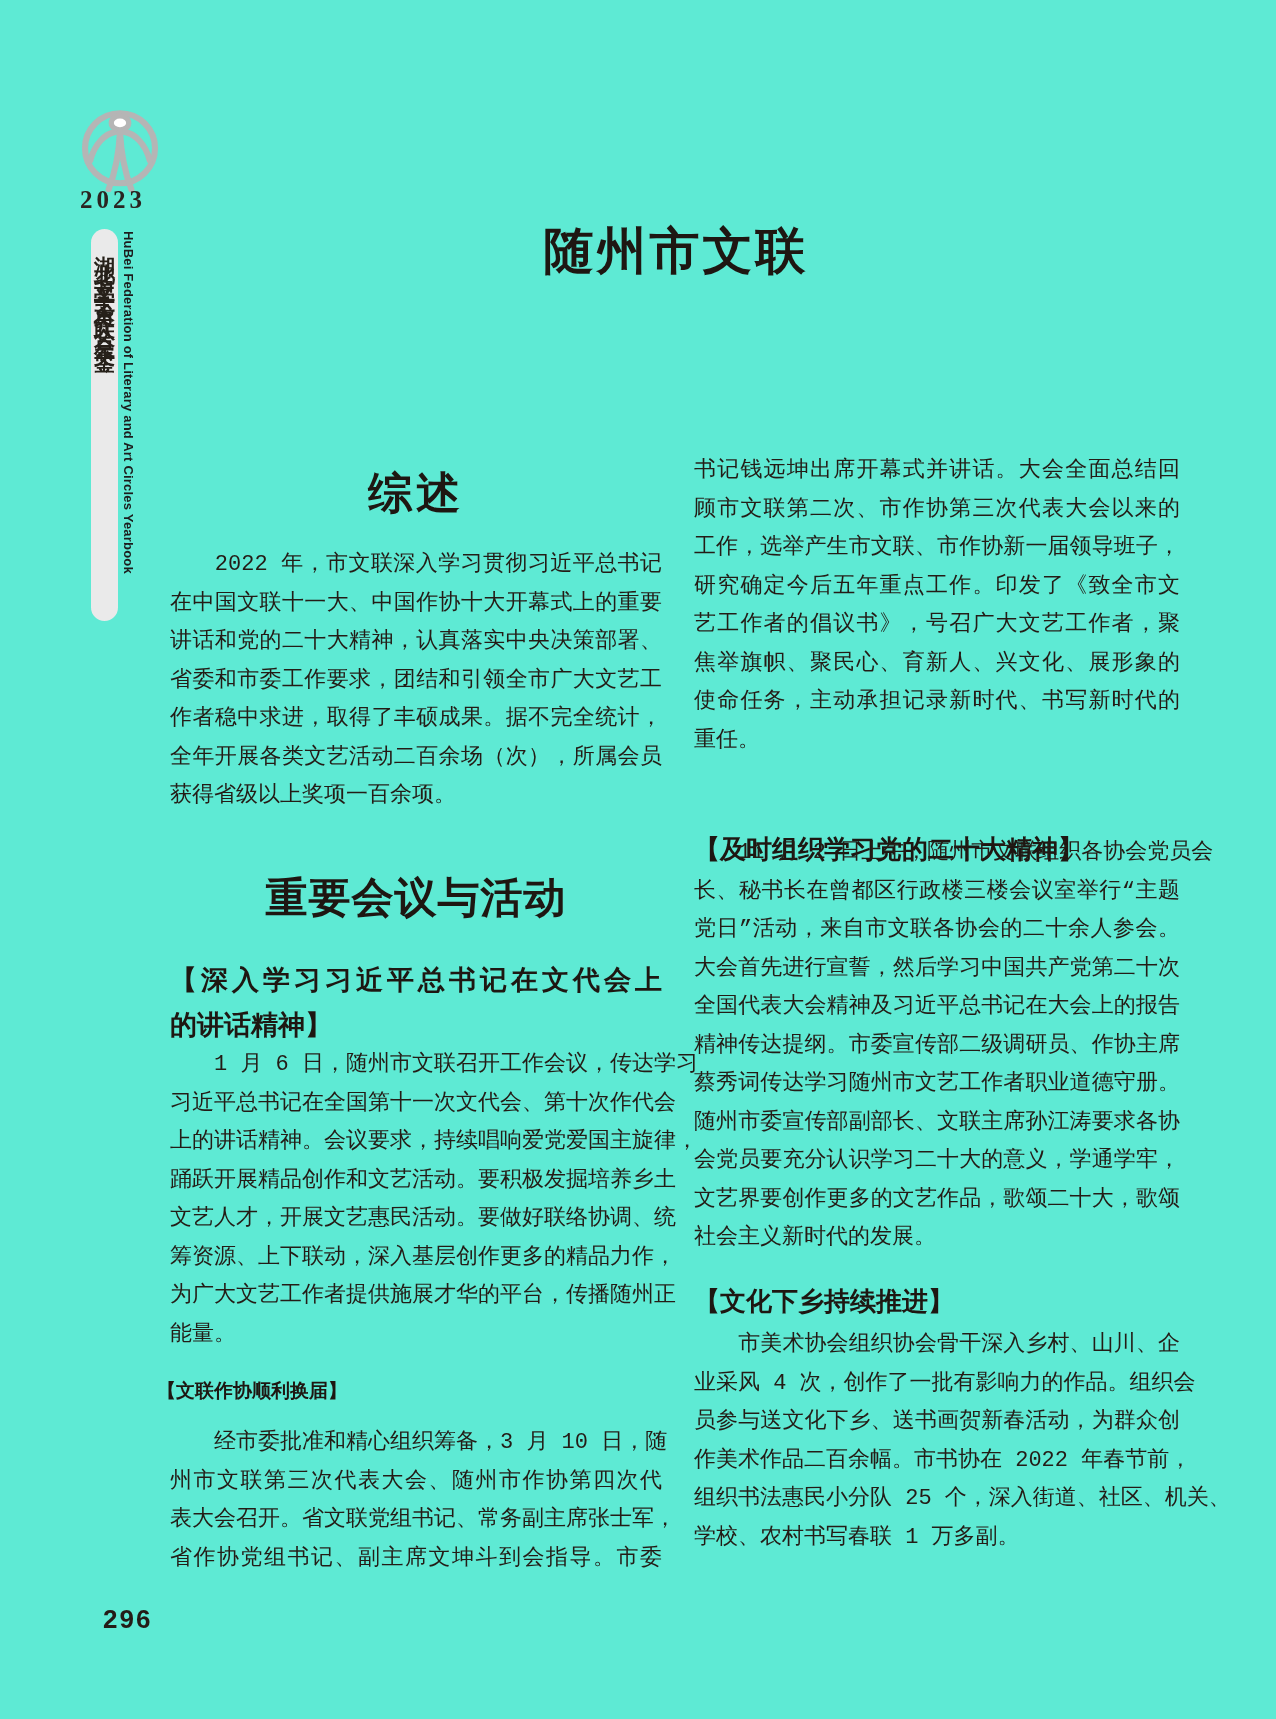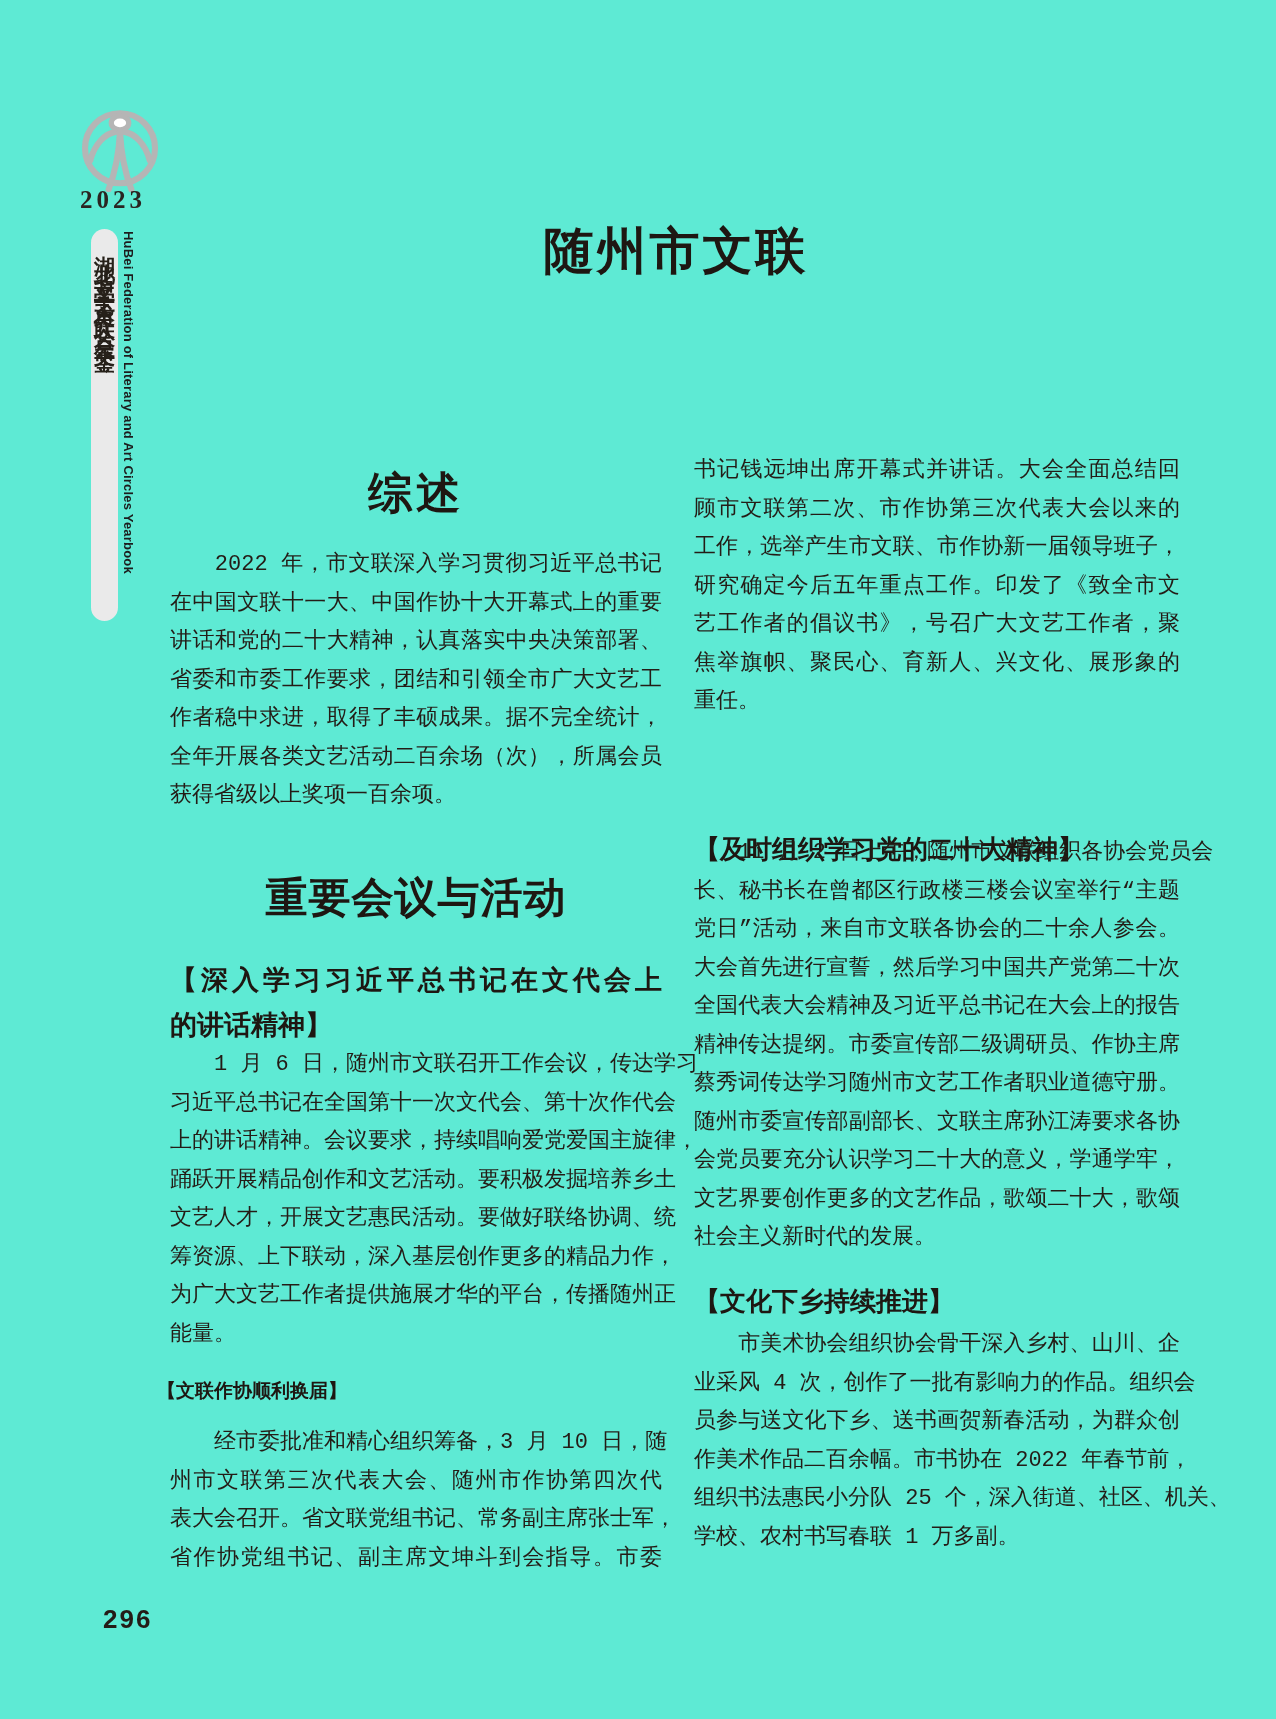--- a/index.html
+++ b/index.html
@@ -112,20 +112,21 @@
     </div>
 
   <div class="tblock" style="left:694px;top:452px;width:486px;">
 
   <div class="line">书记钱远坤出席开幕式并讲话。大会全面总结回</div>
       <div class="line">顾市文联第二次、市作协第三次代表大会以来的</div>
       <div class="line">工作，选举产生市文联、市作协新一届领导班子，</div>
       <div class="line">研究确定今后五年重点工作。印发了《致全市文</div>
       <div class="line">艺工作者的倡议书》，号召广大文艺工作者，聚</div>
       <div class="line">焦举旗帜、聚民心、育新人、兴文化、展形象的</div>
+      <div class="line">使命任务，主动承担记录新时代、书写新时代的</div>
       <div class="line para-end">重任。</div>
     </div>
 
   <h3 class="h-entry" style="left:694px;top:832px;width:486px;font-size:26px;">【及时组织学习党的二十大精神】</h3>
 
   <div class="tblock" style="left:694px;top:834px;width:486px;">
 
   <div class="line">　　11 月 2 日上午，随州市文联组织各协会党员会</div>
       <div class="line">长、秘书长在曾都区行政楼三楼会议室举行“主题</div>
       <div class="line">党日”活动，来自市文联各协会的二十余人参会。</div>

